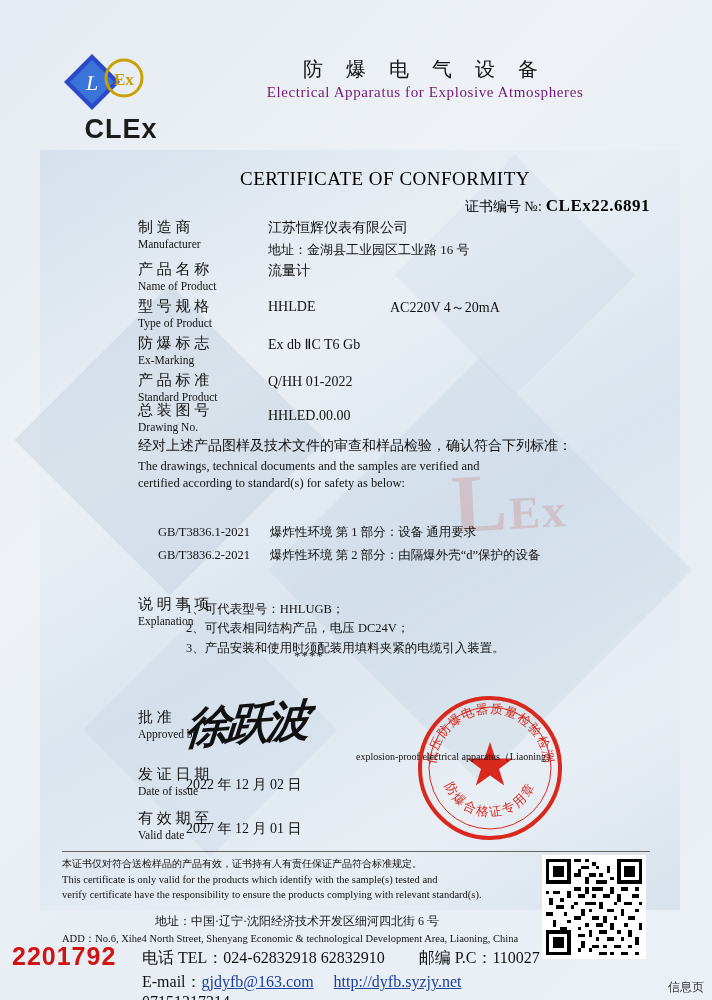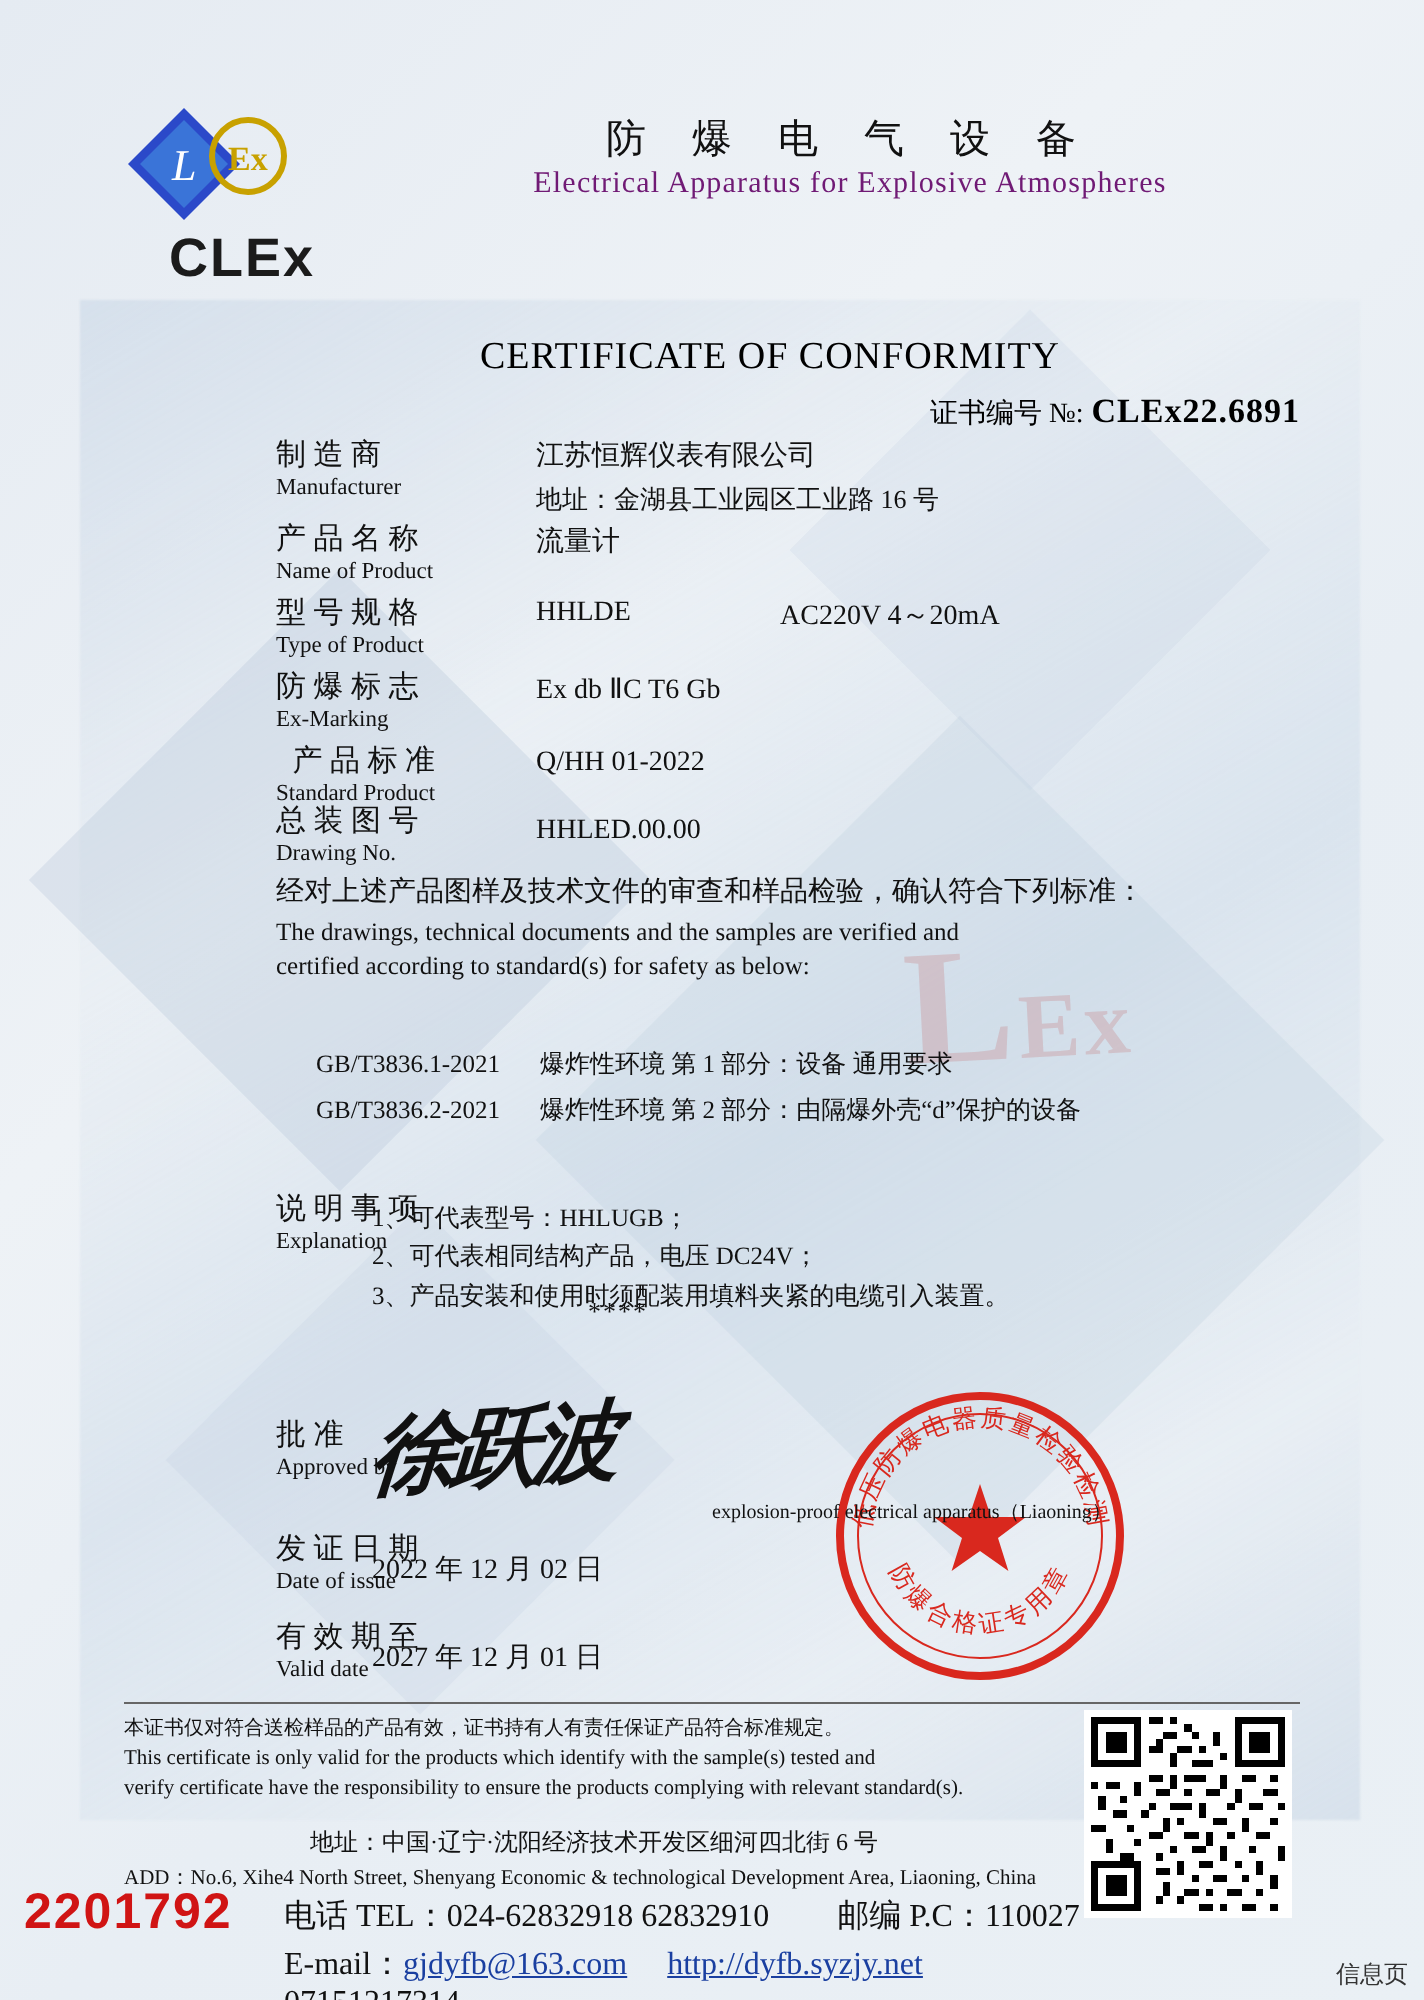--- a/index.html
+++ b/index.html
@@ -303,21 +303,21 @@
     </div>
     <div class="val" style="left:268px; top:299px;">HHLDE</div>
     <div class="val" style="left:390px; top:299px;">AC220V 4～20mA</div>
 
     <div class="row" style="top:334px;">
       <div class="lbl-cn">防 爆 标 志</div>
       <div class="lbl-en">Ex-Marking</div>
     </div>
     <div class="val" style="left:268px; top:336px;">Ex db ⅡC T6 Gb</div>
 
-    <div class="row" style="top:371px;text-align:right;">
+    <div class="row" style="top:371px;">
       <div class="lbl-cn">产 品 标 准</div>
       <div class="lbl-en">Standard Product</div>
     </div>
     <div class="val" style="left:268px; top:374px;">Q/HH 01-2022</div>
 
     <div class="row" style="top:401px;">
       <div class="lbl-cn">总 装 图 号</div>
       <div class="lbl-en">Drawing No.</div>
     </div>
     <div class="val" style="left:268px; top:408px;">HHLED.00.00</div>

